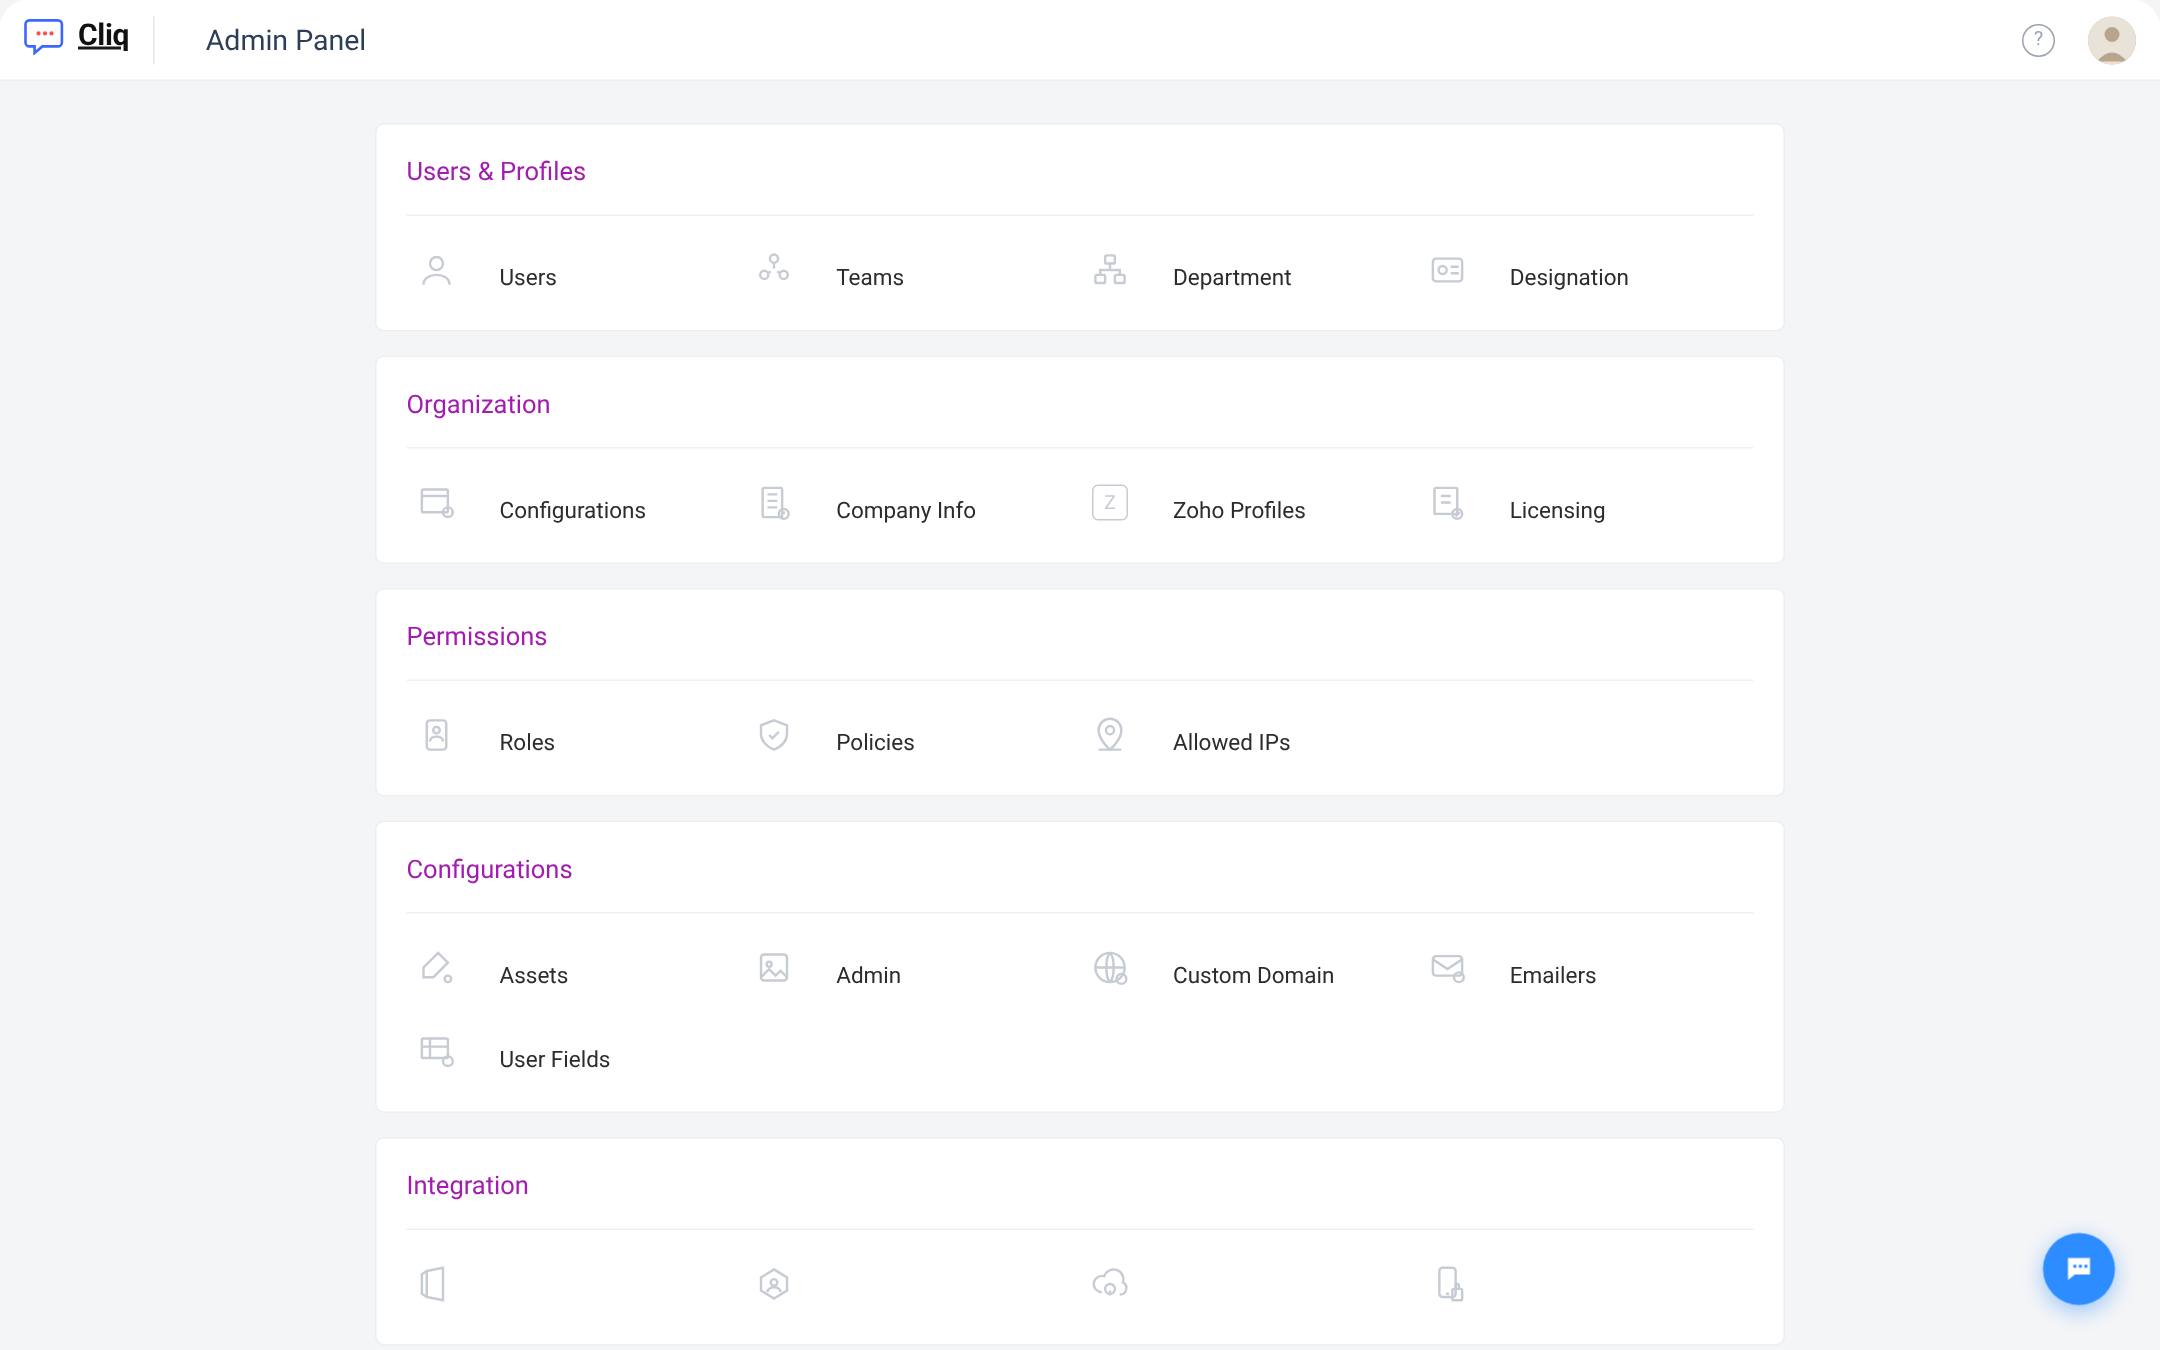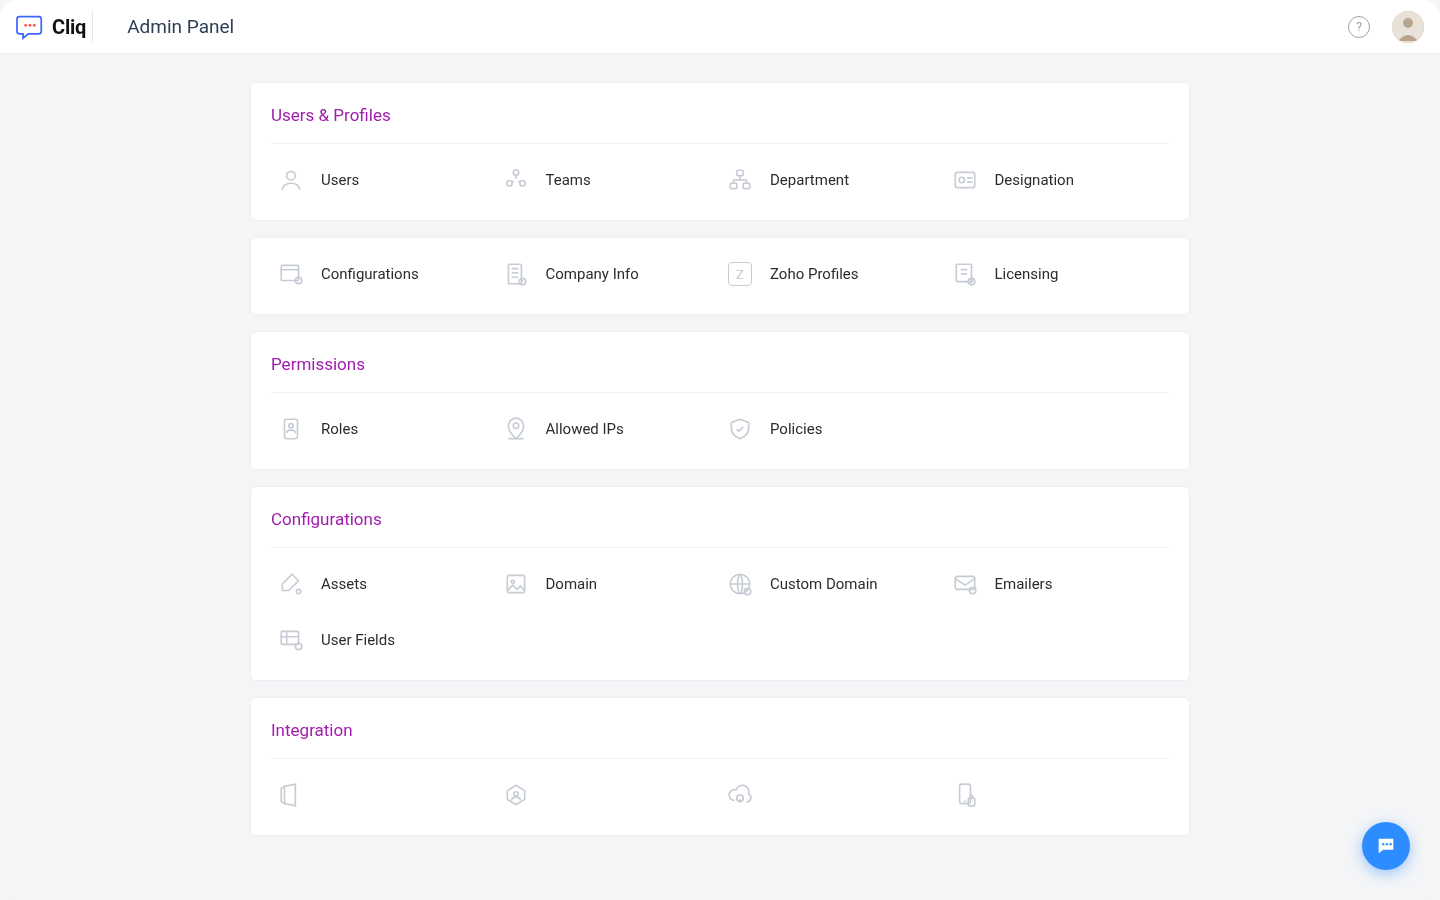--- a/index.html
+++ b/index.html
@@ -1,34 +1,34 @@
 <!DOCTYPE html>
 <html><head>
 <meta charset="utf-8">
 <style>
   * { box-sizing: border-box; margin: 0; padding: 0; }
   html, body { width: 1440px; height: 900px; font-family: -apple-system, BlinkMacSystemFont, "Segoe UI", Roboto, "Helvetica Neue", Arial, sans-serif; background: #f4f5f7; color: #1a1a1a; overflow: hidden; }
   .frame { width: 1440px; height: 900px; background: #f4f5f7; border-radius: 18px; overflow: hidden; position: relative; }
   .header { height: 54px; background: #fff; border-bottom: 1px solid #eceef1; display: flex; align-items: center; padding: 0 16px; }
-  .logo { display: flex; align-items: center; gap: 8px; padding-right: 6px; border-right: 1px solid #e4e6ea; height: 32px; }
+  .logo { display: flex; align-items: flex-start; gap: 8px; padding-right: 16px; border-right: 1px solid #e4e6ea; height: 32px; text-decoration: underline; }
   .logo-mark { width: 28px; height: 26px; }
   .logo-word { font-weight: 700; font-size: 20px; color: #111; letter-spacing: -0.2px; }
   .title { font-size: 19px; color: #2d3e57; margin-left: 34px; font-weight: 400; }
   .header-spacer { flex: 1; }
   .help-btn { width: 22px; height: 22px; border: 1.6px solid #9aa3b2; border-radius: 50%; display: flex; align-items: center; justify-content: center; color: #9aa3b2; font-size: 13px; cursor: pointer; margin-right: 22px; }
   .avatar { width: 32px; height: 32px; border-radius: 50%; background: linear-gradient(135deg,#d8cdc0,#b8a896); display:flex; align-items:center; justify-content:center; overflow:hidden; cursor:pointer; }
   .avatar svg { width: 100%; height: 100%; }
 
   .content { padding: 28px 0 0 0; height: calc(900px - 54px); overflow-y: auto; }
   .content-inner { width: 940px; margin: 0 auto; padding-bottom: 40px; }
 
   .card { background: #fff; border: 1px solid #eceef1; border-radius: 6px; margin-bottom: 16px; padding: 0 20px 20px 20px; }
   .card-title { font-size: 17px; color: #a21caf; font-weight: 400; padding: 22px 0 18px 0; border-bottom: 1px solid #eef0f3; }
   .items { display: flex; flex-wrap: wrap; }
-  .item { width: 25%; display: flex; align-items: center; gap: 16px; padding: 22px 6px 6px 6px; cursor: pointer; }
+  .item { width: 25%; display: flex; align-items: flex-end; gap: 28px; padding: 22px 6px 6px 6px; cursor: pointer; }
   .item-icon { width: 28px; height: 28px; flex: 0 0 28px; display:flex; align-items:center; justify-content:center; color:#c6cbd4; }
   .item-icon svg { width: 26px; height: 26px; stroke:#c6cbd4; }
   .item-label { font-size: 15px; color: #2c2c2c; }
 
   .fab { position: absolute; right: 30px; bottom: 30px; width: 48px; height: 48px; border-radius: 50%; background: #2d8cff; display:flex; align-items:center; justify-content:center; box-shadow: 0 4px 14px rgba(45,140,255,0.45); cursor:pointer; }
   .fab svg { width: 22px; height: 22px; }
 
   .icon-z { width:24px; height:24px; border:1.6px solid #c6cbd4; border-radius:4px; display:flex; align-items:center; justify-content:center; font-size:13px; color:#c6cbd4; font-weight:400; }
 </style>
 </head>
@@ -103,20 +103,21 @@
                   <circle cx="9" cy="12" r="2.5"></circle>
                   <path d="M14 10h5M14 14h5"></path>
                 </svg>
             </span>
             <span class="item-label">Designation</span>
           </div>
         </div>
       </div>
 
       <div class="card">
+        <div class="card-title">Organization</div>
         <div class="items">
           <div class="item">
             <span class="item-icon">
               <svg viewBox="0 0 24 24" fill="none" stroke-width="1.5">
                   <rect x="3" y="4" width="16" height="14" rx="1"></rect>
                   <path d="M3 8h16"></path>
                   <circle cx="19" cy="18" r="3"></circle>
                   <path d="M19 16v-1M19 21v-1M21 18h1M16 18h1"></path>
                 </svg>
             </span>
@@ -162,36 +163,36 @@
                   <rect x="6" y="3" width="12" height="18" rx="2"></rect>
                   <circle cx="12" cy="9" r="2"></circle>
                   <path d="M8 16c0-2 2-3 4-3s4 1 4 3"></path>
                 </svg>
             </span>
             <span class="item-label">Roles</span>
           </div>
           <div class="item">
             <span class="item-icon">
               <svg viewBox="0 0 24 24" fill="none" stroke-width="1.5">
+                  <path d="M12 3l8 3v5c0 5-3.5 8-8 10-4.5-2-8-5-8-10V6z"></path>
+                  <path d="M9 12l2 2 4-4"></path>
+                </svg>
+            </span>
+            <span class="item-label">Policies</span>
+          </div>
+          <div class="item">
+            <span class="item-icon">
+              <svg viewBox="0 0 24 24" fill="none" stroke-width="1.5">
                   <path d="M12 21s-7-6-7-12a7 7 0 0 1 14 0c0 6-7 12-7 12z"></path>
                   <circle cx="12" cy="9" r="2.5"></circle>
                   <path d="M5 21h14"></path>
                 </svg>
             </span>
             <span class="item-label">Allowed IPs</span>
           </div>
-          <div class="item">
-            <span class="item-icon">
-              <svg viewBox="0 0 24 24" fill="none" stroke-width="1.5">
-                  <path d="M12 3l8 3v5c0 5-3.5 8-8 10-4.5-2-8-5-8-10V6z"></path>
-                  <path d="M9 12l2 2 4-4"></path>
-                </svg>
-            </span>
-            <span class="item-label">Policies</span>
-          </div>
         </div>
       </div>
 
       <div class="card">
         <div class="card-title">Configurations</div>
         <div class="items">
           <div class="item">
             <span class="item-icon">
               <svg viewBox="0 0 24 24" fill="none" stroke-width="1.5">
                   <path d="M13 3l6 6-9 9H4v-6z"></path>
@@ -201,21 +202,21 @@
             <span class="item-label">Assets</span>
           </div>
           <div class="item">
             <span class="item-icon">
               <svg viewBox="0 0 24 24" fill="none" stroke-width="1.5">
                   <rect x="4" y="4" width="16" height="16" rx="2"></rect>
                   <circle cx="9" cy="10" r="1.5"></circle>
                   <path d="M4 18l5-5 4 4 3-3 4 4"></path>
                 </svg>
             </span>
-            <span class="item-label">Domain</span>
+            <span class="item-label">Admin</span>
           </div>
           <div class="item">
             <span class="item-icon">
               <svg viewBox="0 0 24 24" fill="none" stroke-width="1.5">
                   <circle cx="12" cy="12" r="9"></circle>
                   <path d="M3 12h18M12 3c3 3 3 15 0 18M12 3c-3 3-3 15 0 18"></path>
                   <circle cx="19" cy="19" r="3"></circle>
                 </svg>
             </span>
             <span class="item-label">Custom Domain</span>

